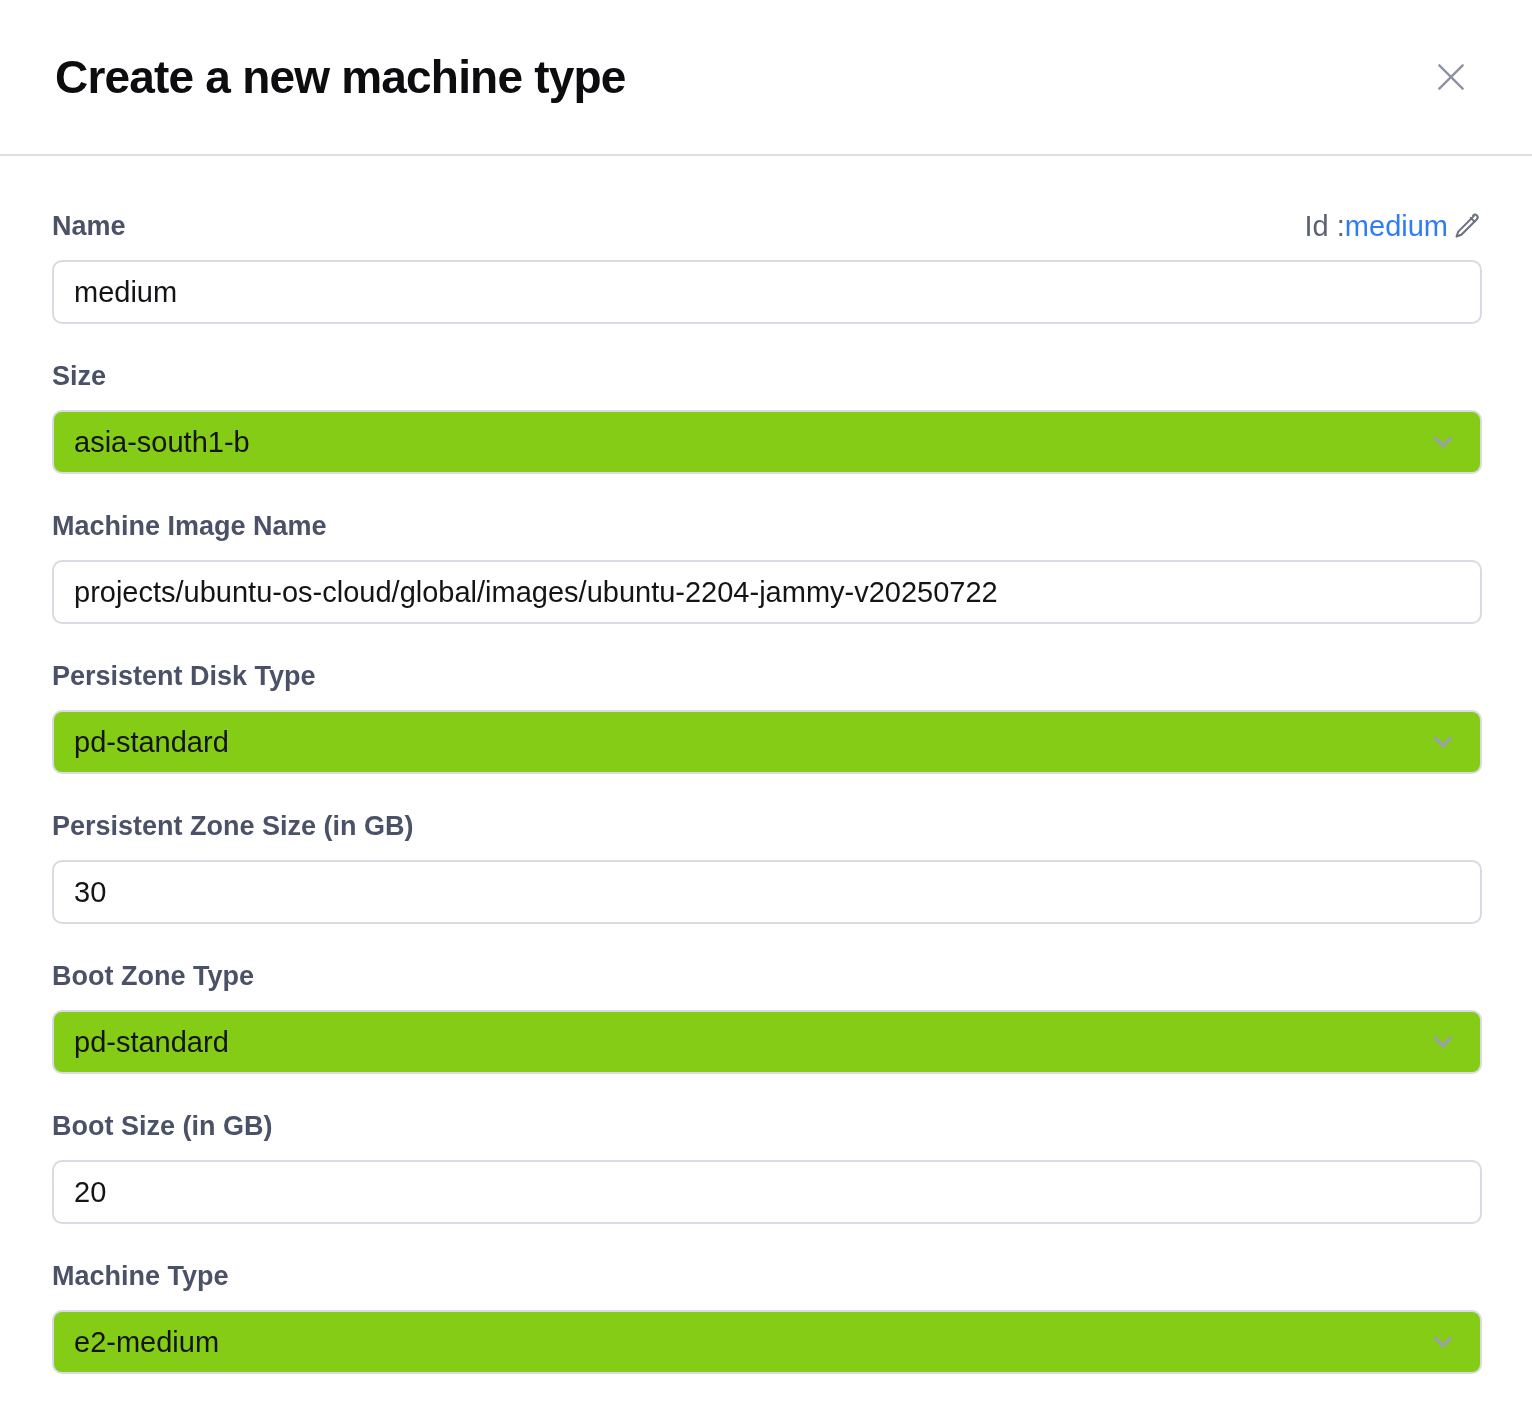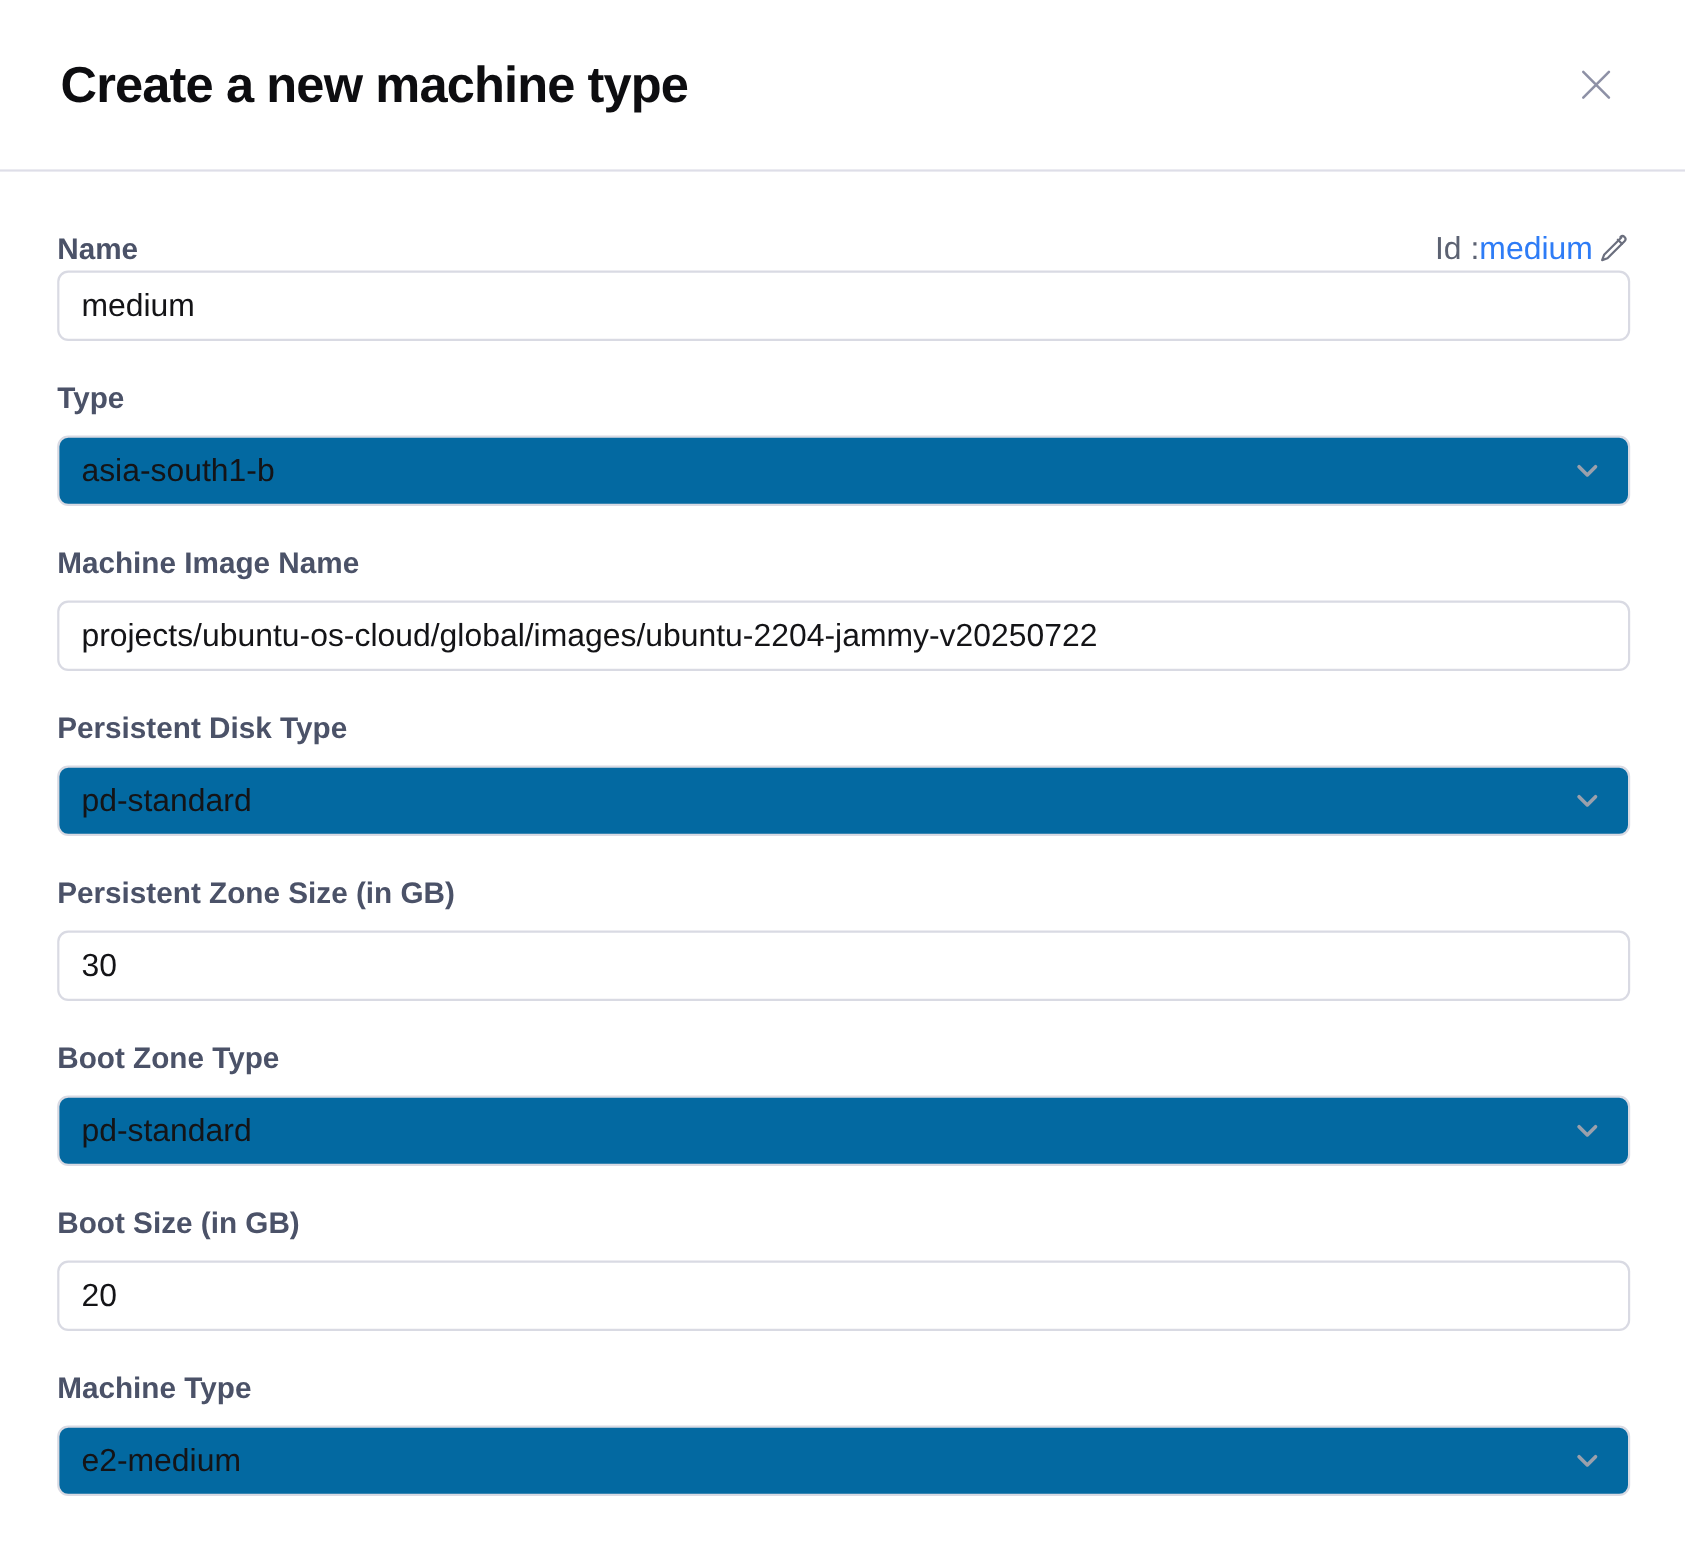--- a/index.html
+++ b/index.html
@@ -35,21 +35,21 @@
   }
 
   
   .modal-body { padding: 54px 50px 0 52px; }
 
   .field { margin-bottom: 36px; }
   .label-row {
     display: flex;
     justify-content: space-between;
     align-items: center;
-    margin-bottom: 4px;
+    margin-bottom: 18px;
     line-height: 32px;
   }
   .field-label {
     font-size: 27px;
     font-weight: 600;
     color: #4b5268;
     line-height: 32px;
     display: block;
     margin-bottom: 18px;
   }
@@ -81,21 +81,21 @@
   .select-box {
     width: 100%;
     height: 64px;
     border: 2px solid #d9dae3;
     border-radius: 10px;
     padding: 0 22px 0 20px;
     display: flex;
     align-items: center;
     justify-content: space-between;
     cursor: pointer;
-    background: #0369a1;
+    background: #84cc16;
   }
   .select-value { font-size: 29px; color: #141417; }
   .chevron { flex: 0 0 auto; display: flex; align-items: center; color: #9aa0ac; }
 </style>
 </head>
 <body>
 
 <div class="modal">
 
   <div class="modal-header">
@@ -124,21 +124,21 @@
                 <path d="M15 5.5l3 3"></path>
               </svg>
             </span>
           </button>
         </span>
       </div>
       <input class="text-input" type="text" value="medium" style="">
     </div>
 
     <div class="field">
-      <span class="field-label">Type</span>
+      <span class="field-label">Size</span>
       <div class="select-box">
         <span class="select-value">asia-south1-b</span>
         <span class="chevron">
           <svg width="30" height="30" viewBox="0 0 24 24" fill="none" stroke="currentColor" stroke-width="2.6" stroke-linecap="round" stroke-linejoin="round">
             <path d="M6 9l6 6 6-6"></path>
           </svg>
         </span>
       </div>
     </div>
 

